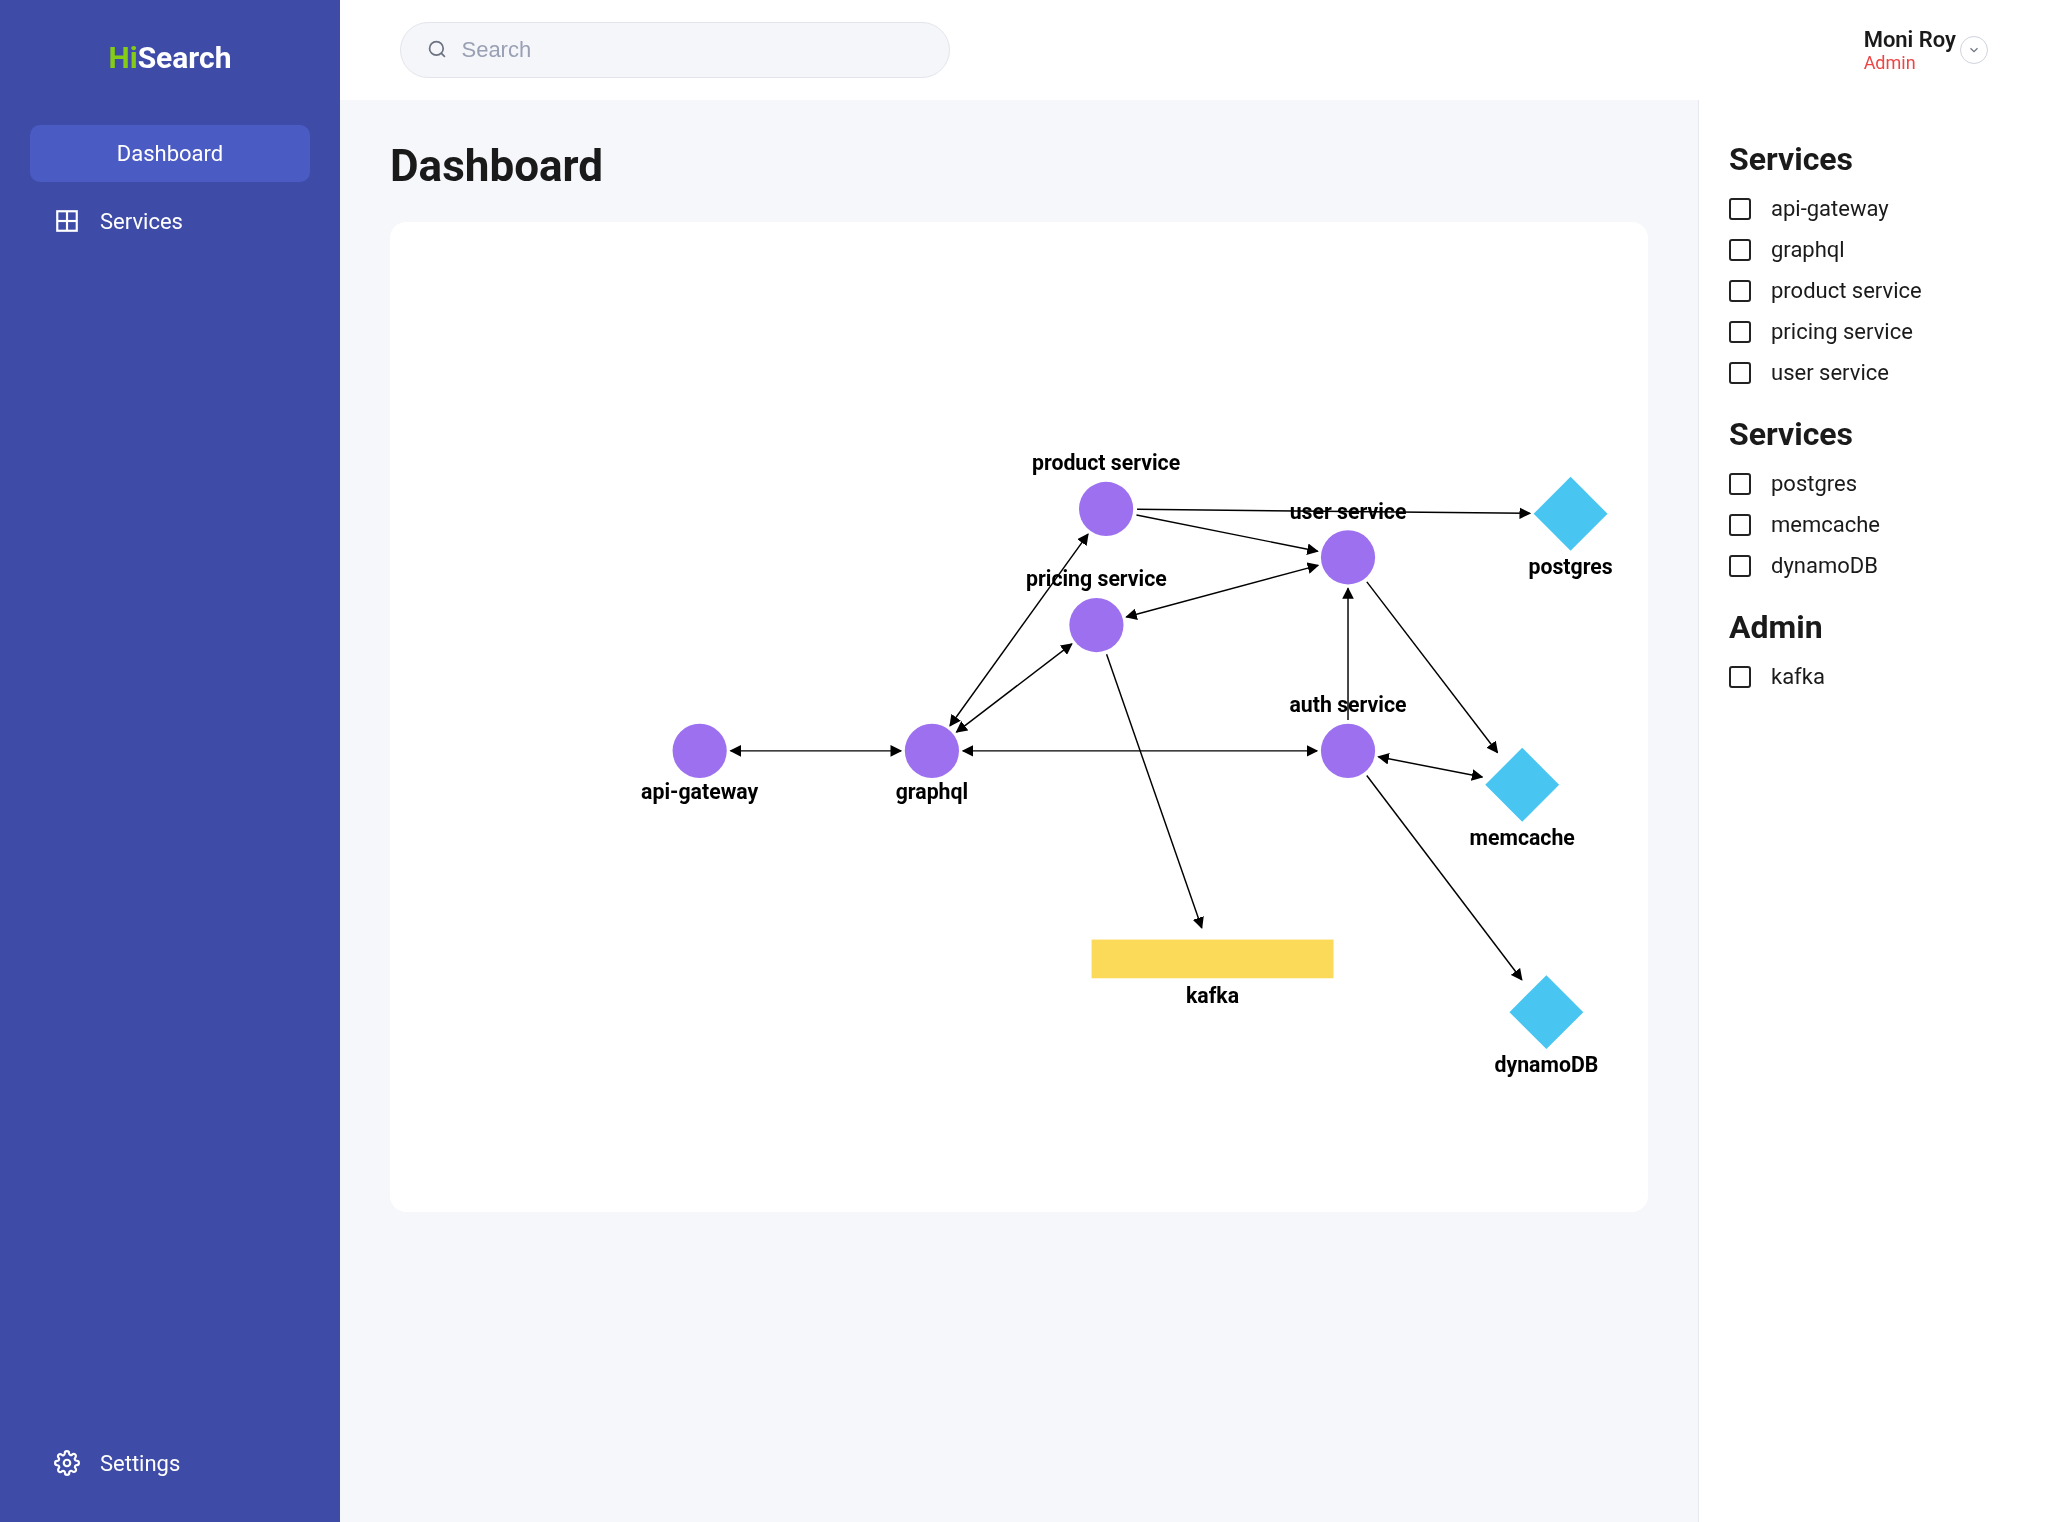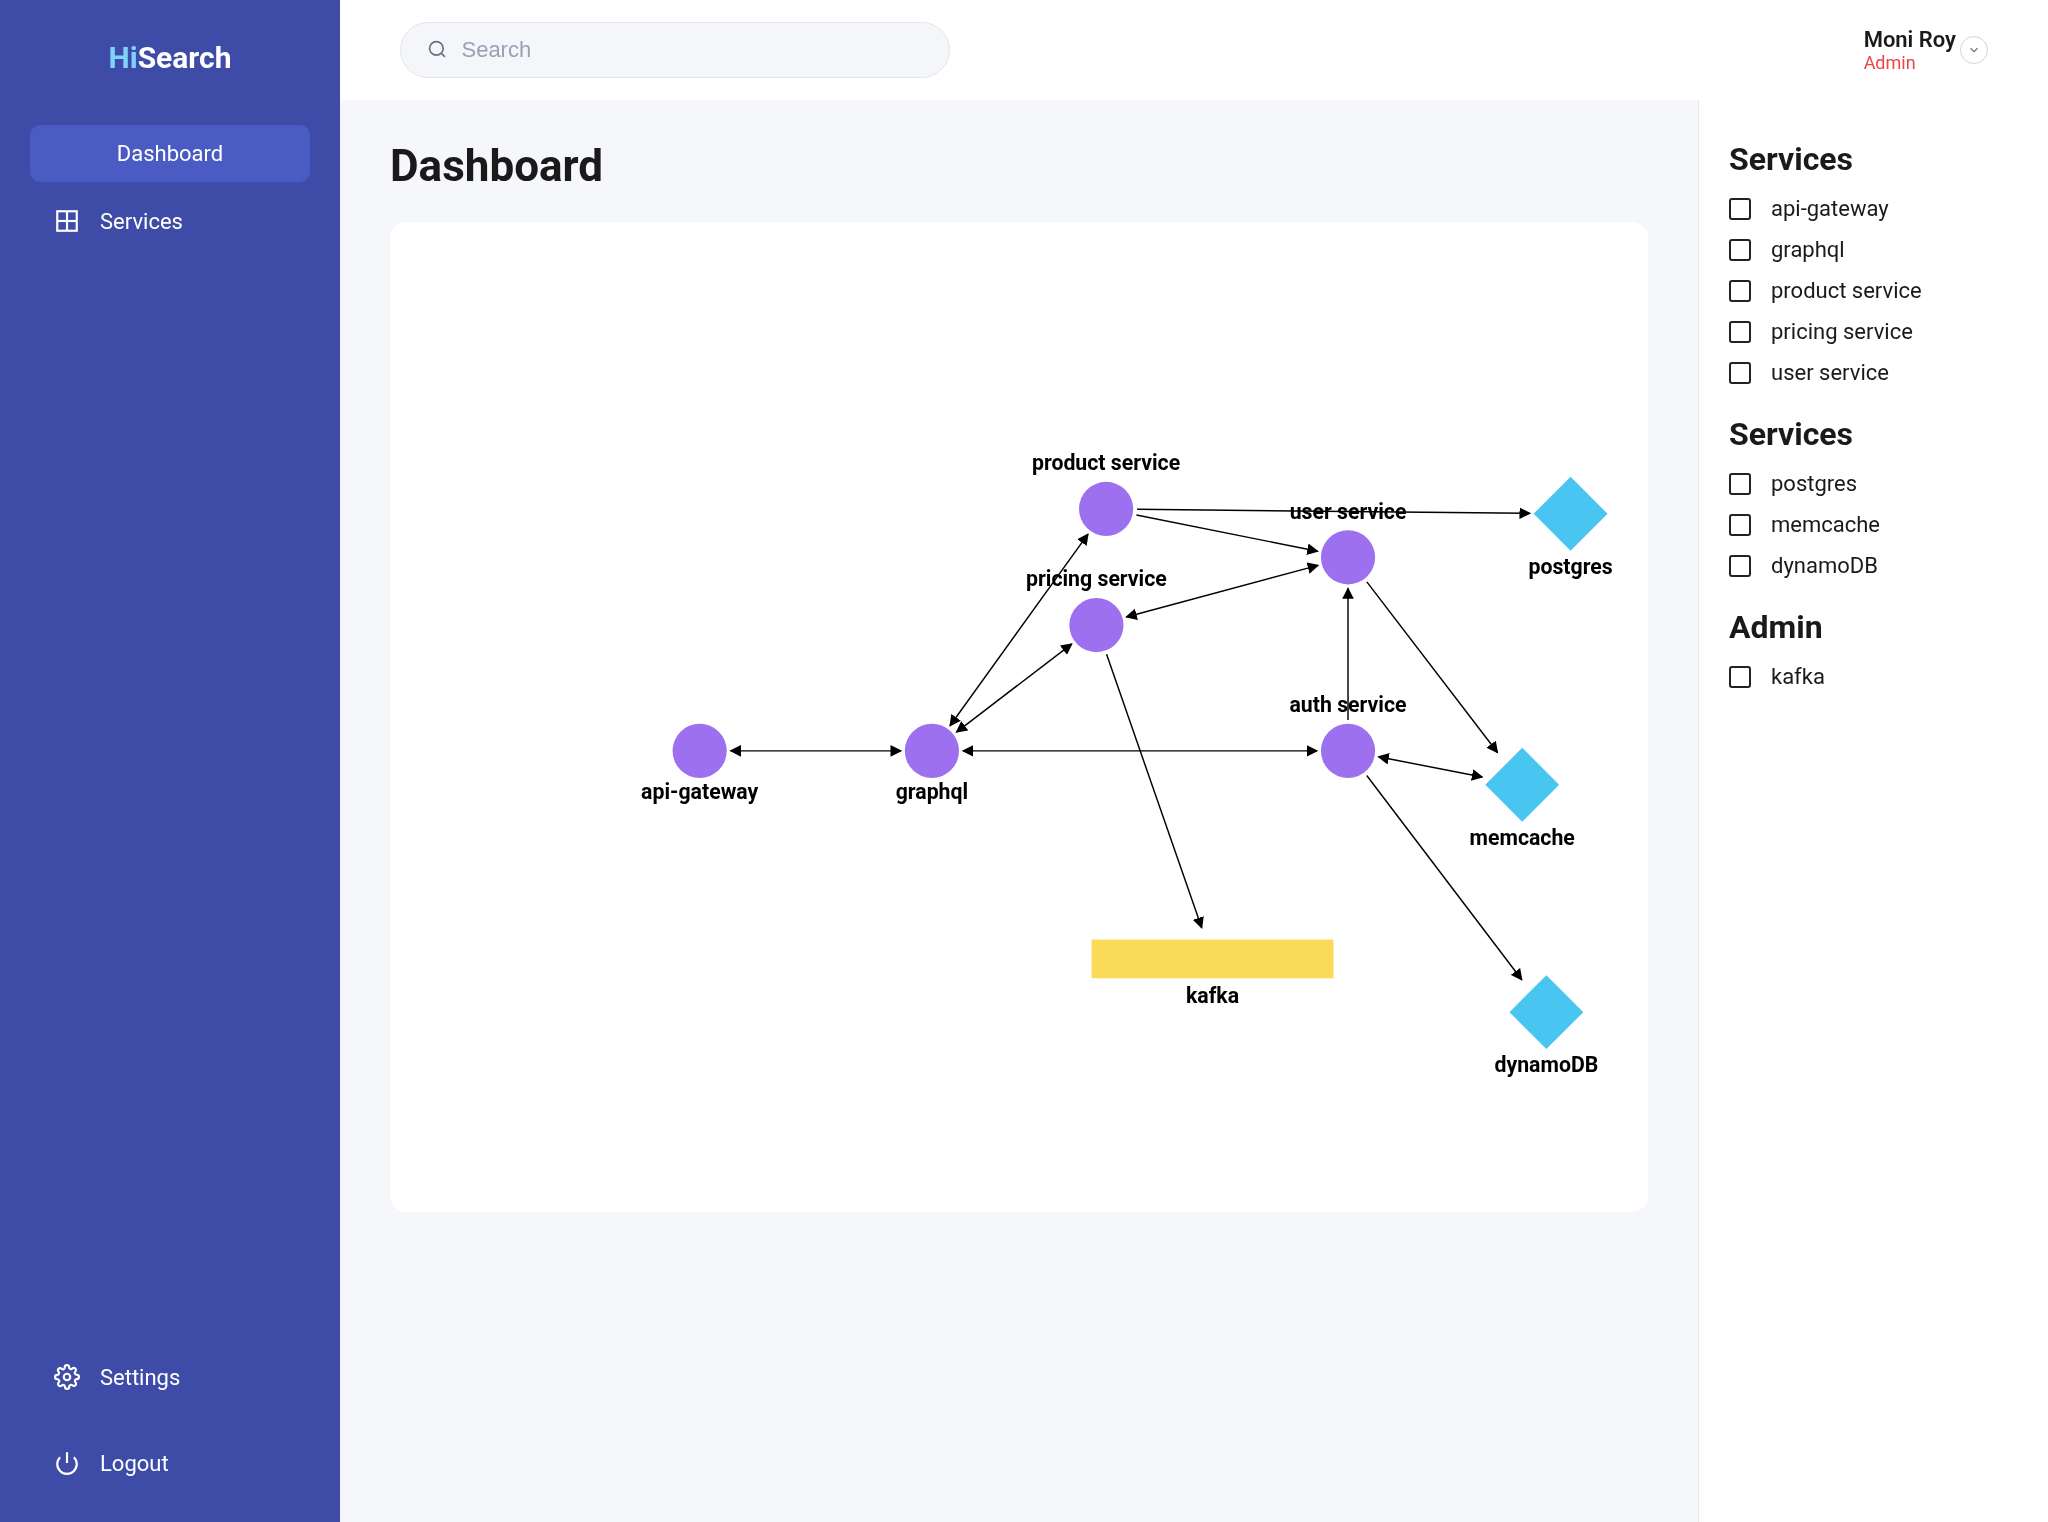--- a/index.html
+++ b/index.html
@@ -18,21 +18,21 @@
 .sidebar {
   width: 340px;
   background: #3e4ca8;
   color: #fff;
   display: flex;
   flex-direction: column;
   padding: 40px 30px 30px 30px;
   flex-shrink: 0;
 }
 .logo { font-size: 30px; font-weight: 700; margin-bottom: 50px; text-align: center; }
-.logo .logo-accent { color: #7dd3fc; }
+.logo .logo-accent { color: #84cc16; }
 .nav { display: flex; flex-direction: column; gap: 10px; }
 .nav-item {
   display: flex; align-items: center; gap: 20px;
   padding: 16px 24px; border-radius: 10px;
   font-size: 22px; cursor: pointer;
 }
 .nav-item.active { background: #4a5bc4; }
 .nav-item.active .nav-label { margin: 0 auto; }
 .nav-icon { width: 26px; height: 26px; flex-shrink: 0; }
 
@@ -147,29 +147,20 @@
 
     <div class="sidebar-bottom">
       <div class="nav-item">
         <span class="nav-icon">
           <svg viewBox="0 0 24 24" fill="none" stroke="currentColor" stroke-width="2">
               <circle cx="12" cy="12" r="3"></circle>
               <path d="M19.4 15a1.65 1.65 0 0 0 .33 1.82l.06.06a2 2 0 1 1-2.83 2.83l-.06-.06a1.65 1.65 0 0 0-1.82-.33 1.65 1.65 0 0 0-1 1.51V21a2 2 0 0 1-4 0v-.09a1.65 1.65 0 0 0-1-1.51 1.65 1.65 0 0 0-1.82.33l-.06.06a2 2 0 1 1-2.83-2.83l.06-.06a1.65 1.65 0 0 0 .33-1.82 1.65 1.65 0 0 0-1.51-1H3a2 2 0 0 1 0-4h.09a1.65 1.65 0 0 0 1.51-1 1.65 1.65 0 0 0-.33-1.82l-.06-.06a2 2 0 1 1 2.83-2.83l.06.06a1.65 1.65 0 0 0 1.82.33h0a1.65 1.65 0 0 0 1-1.51V3a2 2 0 0 1 4 0v.09a1.65 1.65 0 0 0 1 1.51h0a1.65 1.65 0 0 0 1.82-.33l.06-.06a2 2 0 1 1 2.83 2.83l-.06.06a1.65 1.65 0 0 0-.33 1.82v0a1.65 1.65 0 0 0 1.51 1H21a2 2 0 0 1 0 4h-.09a1.65 1.65 0 0 0-1.51 1z"></path>
             </svg>
         </span>
         <span class="nav-label">Settings</span>
-      </div>
-      <div class="nav-item">
-        <span class="nav-icon">
-          <svg viewBox="0 0 24 24" fill="none" stroke="currentColor" stroke-width="2">
-              <path d="M18.36 6.64a9 9 0 1 1-12.73 0"></path>
-              <line x1="12" y1="2" x2="12" y2="12"></line>
-            </svg>
-        </span>
-        <span class="nav-label">Logout</span>
       </div>
     </div>
   </aside>
 
   <div class="main">
     <div class="topbar">
       <div class="search-wrap">
         <span class="search-icon">
           <svg viewBox="0 0 24 24" fill="none" stroke="currentColor" stroke-width="2">
               <circle cx="11" cy="11" r="8"></circle>

